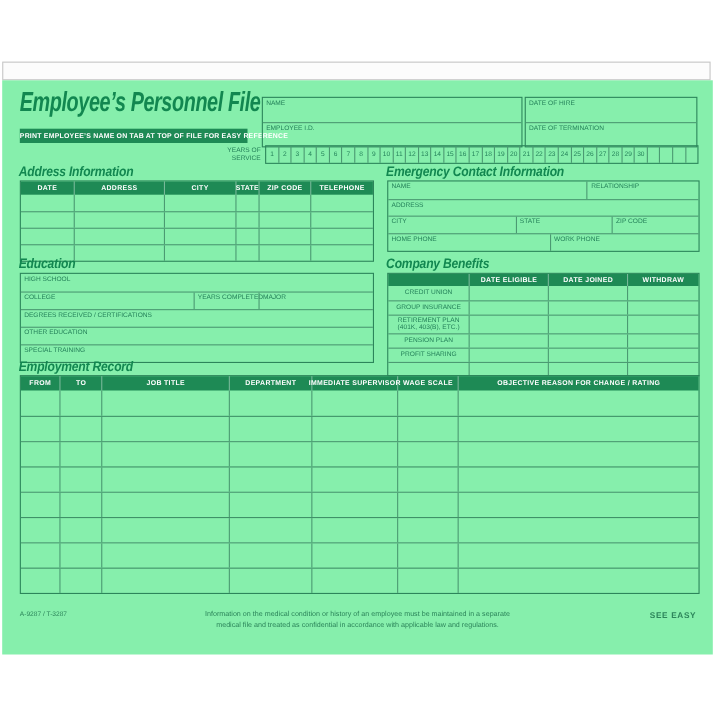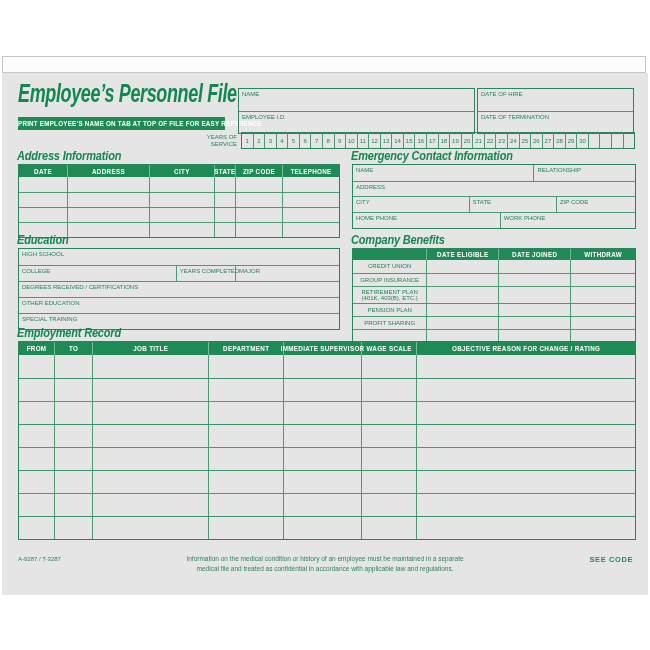--- a/index.html
+++ b/index.html
@@ -7,21 +7,21 @@
     width:650px;height:650px;position:relative;background:#ffffff;
     font-family:"Liberation Sans",sans-serif;
     -webkit-font-smoothing:antialiased;
   }
   .top-strip{
     position:absolute;left:2px;top:56px;width:644px;height:17px;
     background:#fcfcfc;border:1px solid #c6c6c6;box-sizing:border-box;
   }
   .form{
     position:absolute;left:2px;top:73px;width:646px;height:522px;
-    background:#e5e5e5;color:#25825a;overflow:hidden;
+    background:#86efac;color:#25825a;overflow:hidden;
   }
   .title{
     position:absolute;left:16px;top:6px;margin:0;
     font-size:25px;font-weight:bold;font-style:italic;color:#128750;
     letter-spacing:-0.5px;white-space:nowrap;
     transform:scaleX(0.72);transform-origin:left top;
   }
   .tagline{
     position:absolute;left:16px;top:44px;width:207px;height:13px;
     background:#1e8a55;color:#ffffff;font-size:6.3px;font-weight:bold;
@@ -457,16 +457,16 @@
             <div class="td"></div>
           </div>
         </div>
     </div>
 
     <div class="f-code">A-9287 / T-3287</div>
     <div class="f-notice">
       <span>Information on the medical condition or history of an employee must be maintained in a separate</span><br>
       <span>medical file and treated as confidential in accordance with applicable law and regulations.</span>
     </div>
-    <div class="f-seeback">SEE CODE</div>
+    <div class="f-seeback">SEE EASY</div>
 
   </div>
 </div>
 
 </body></html>

